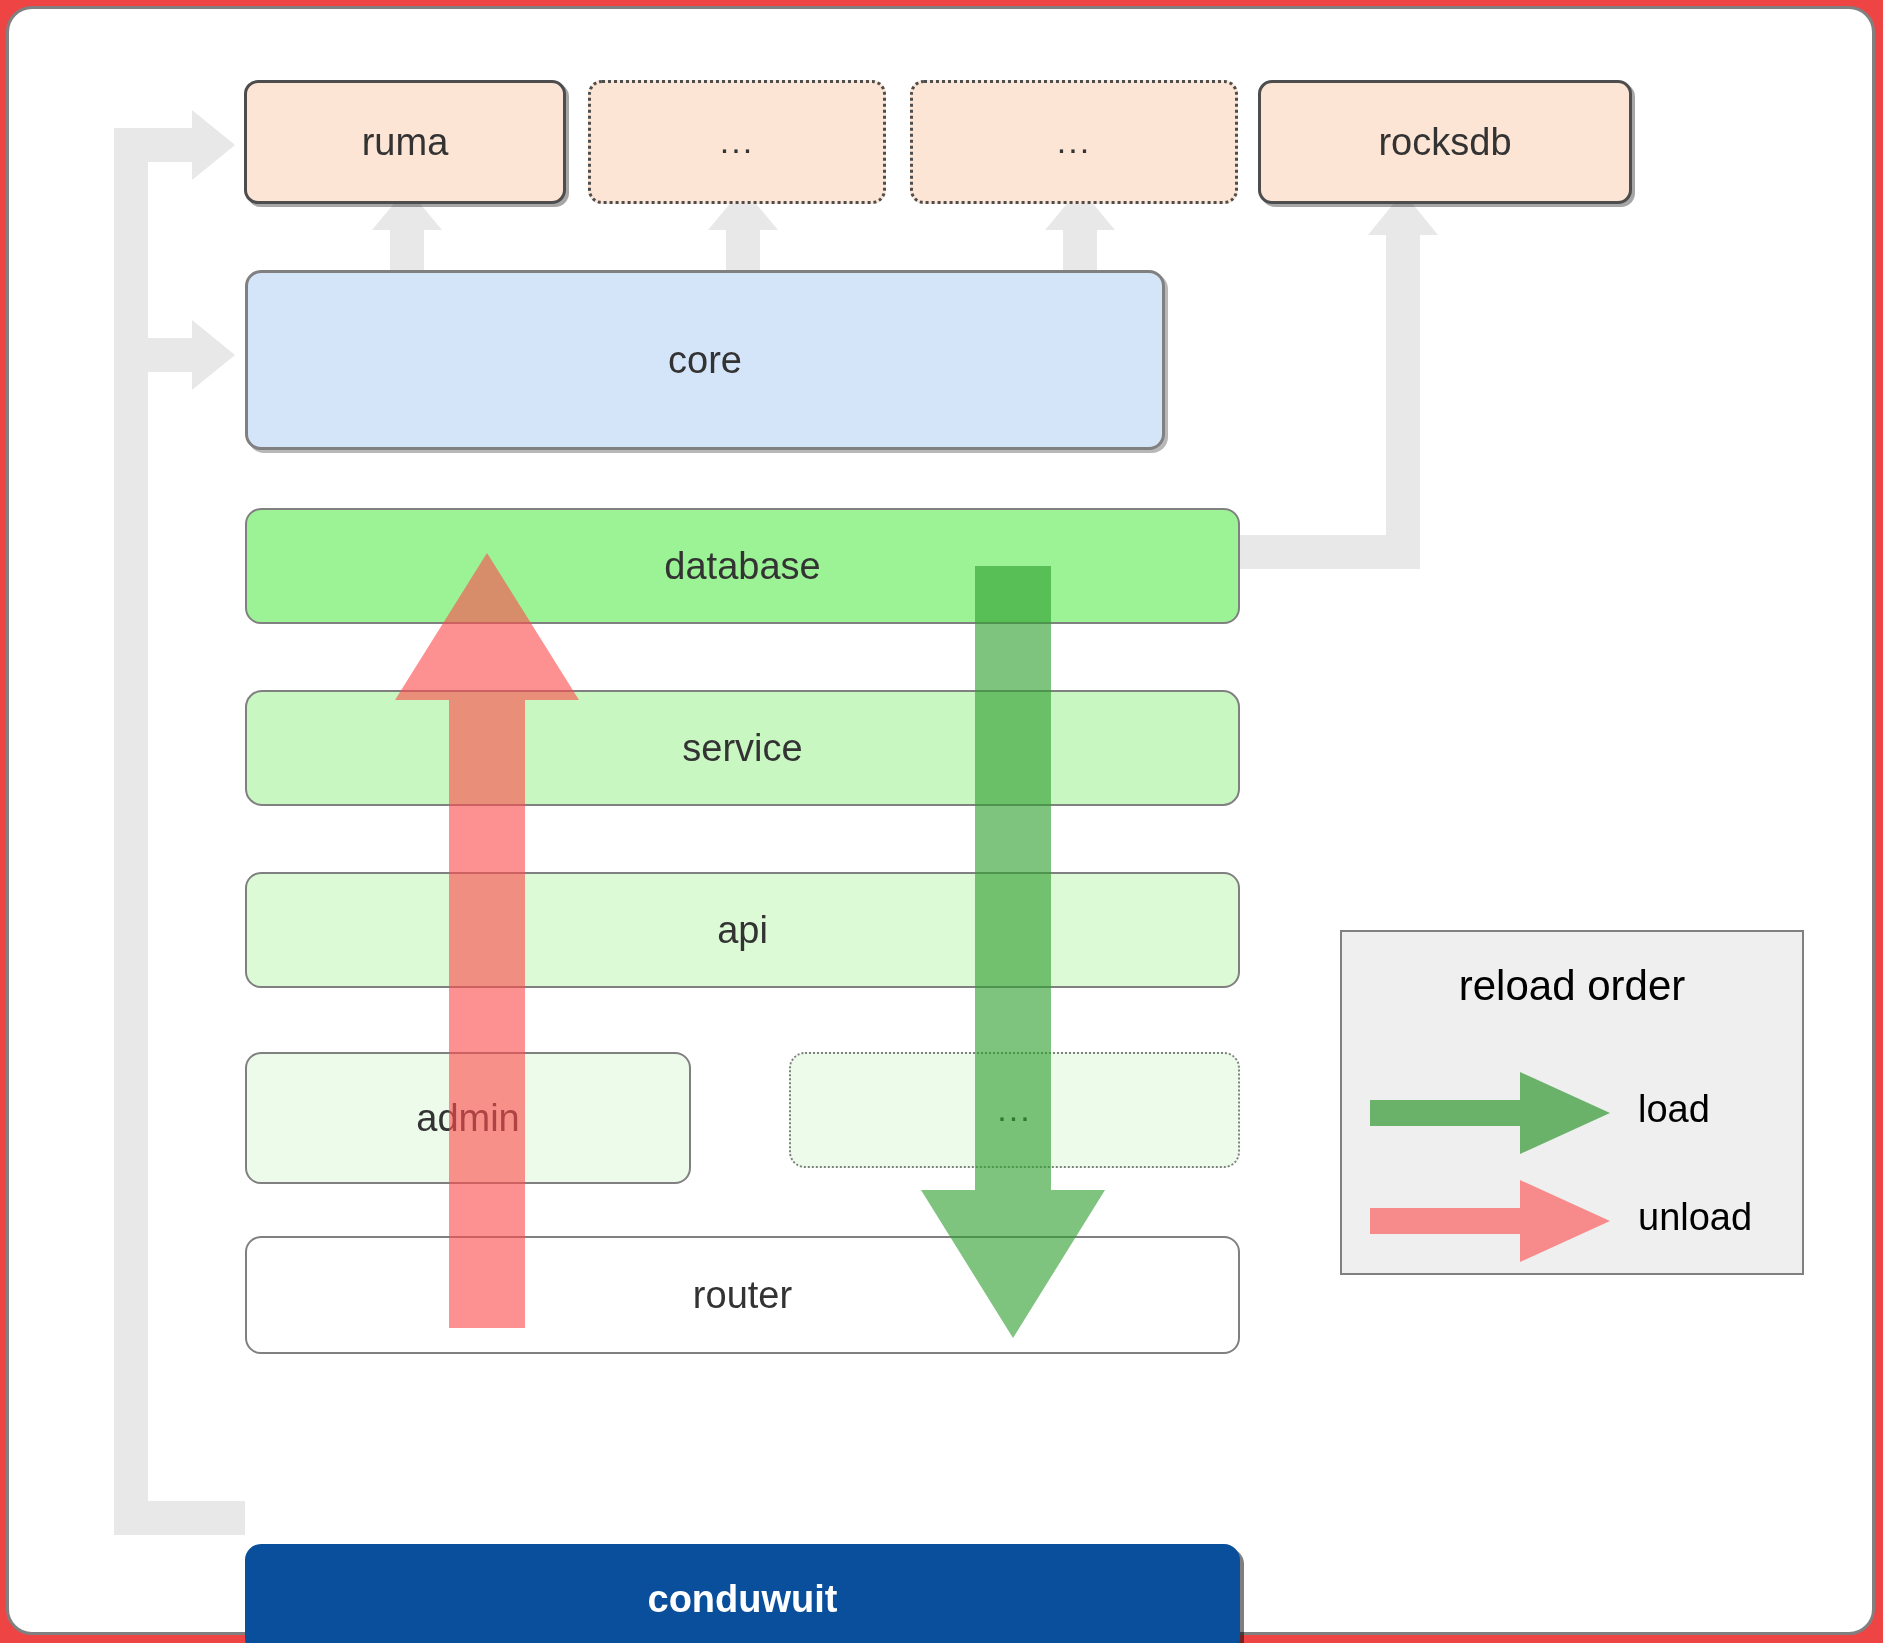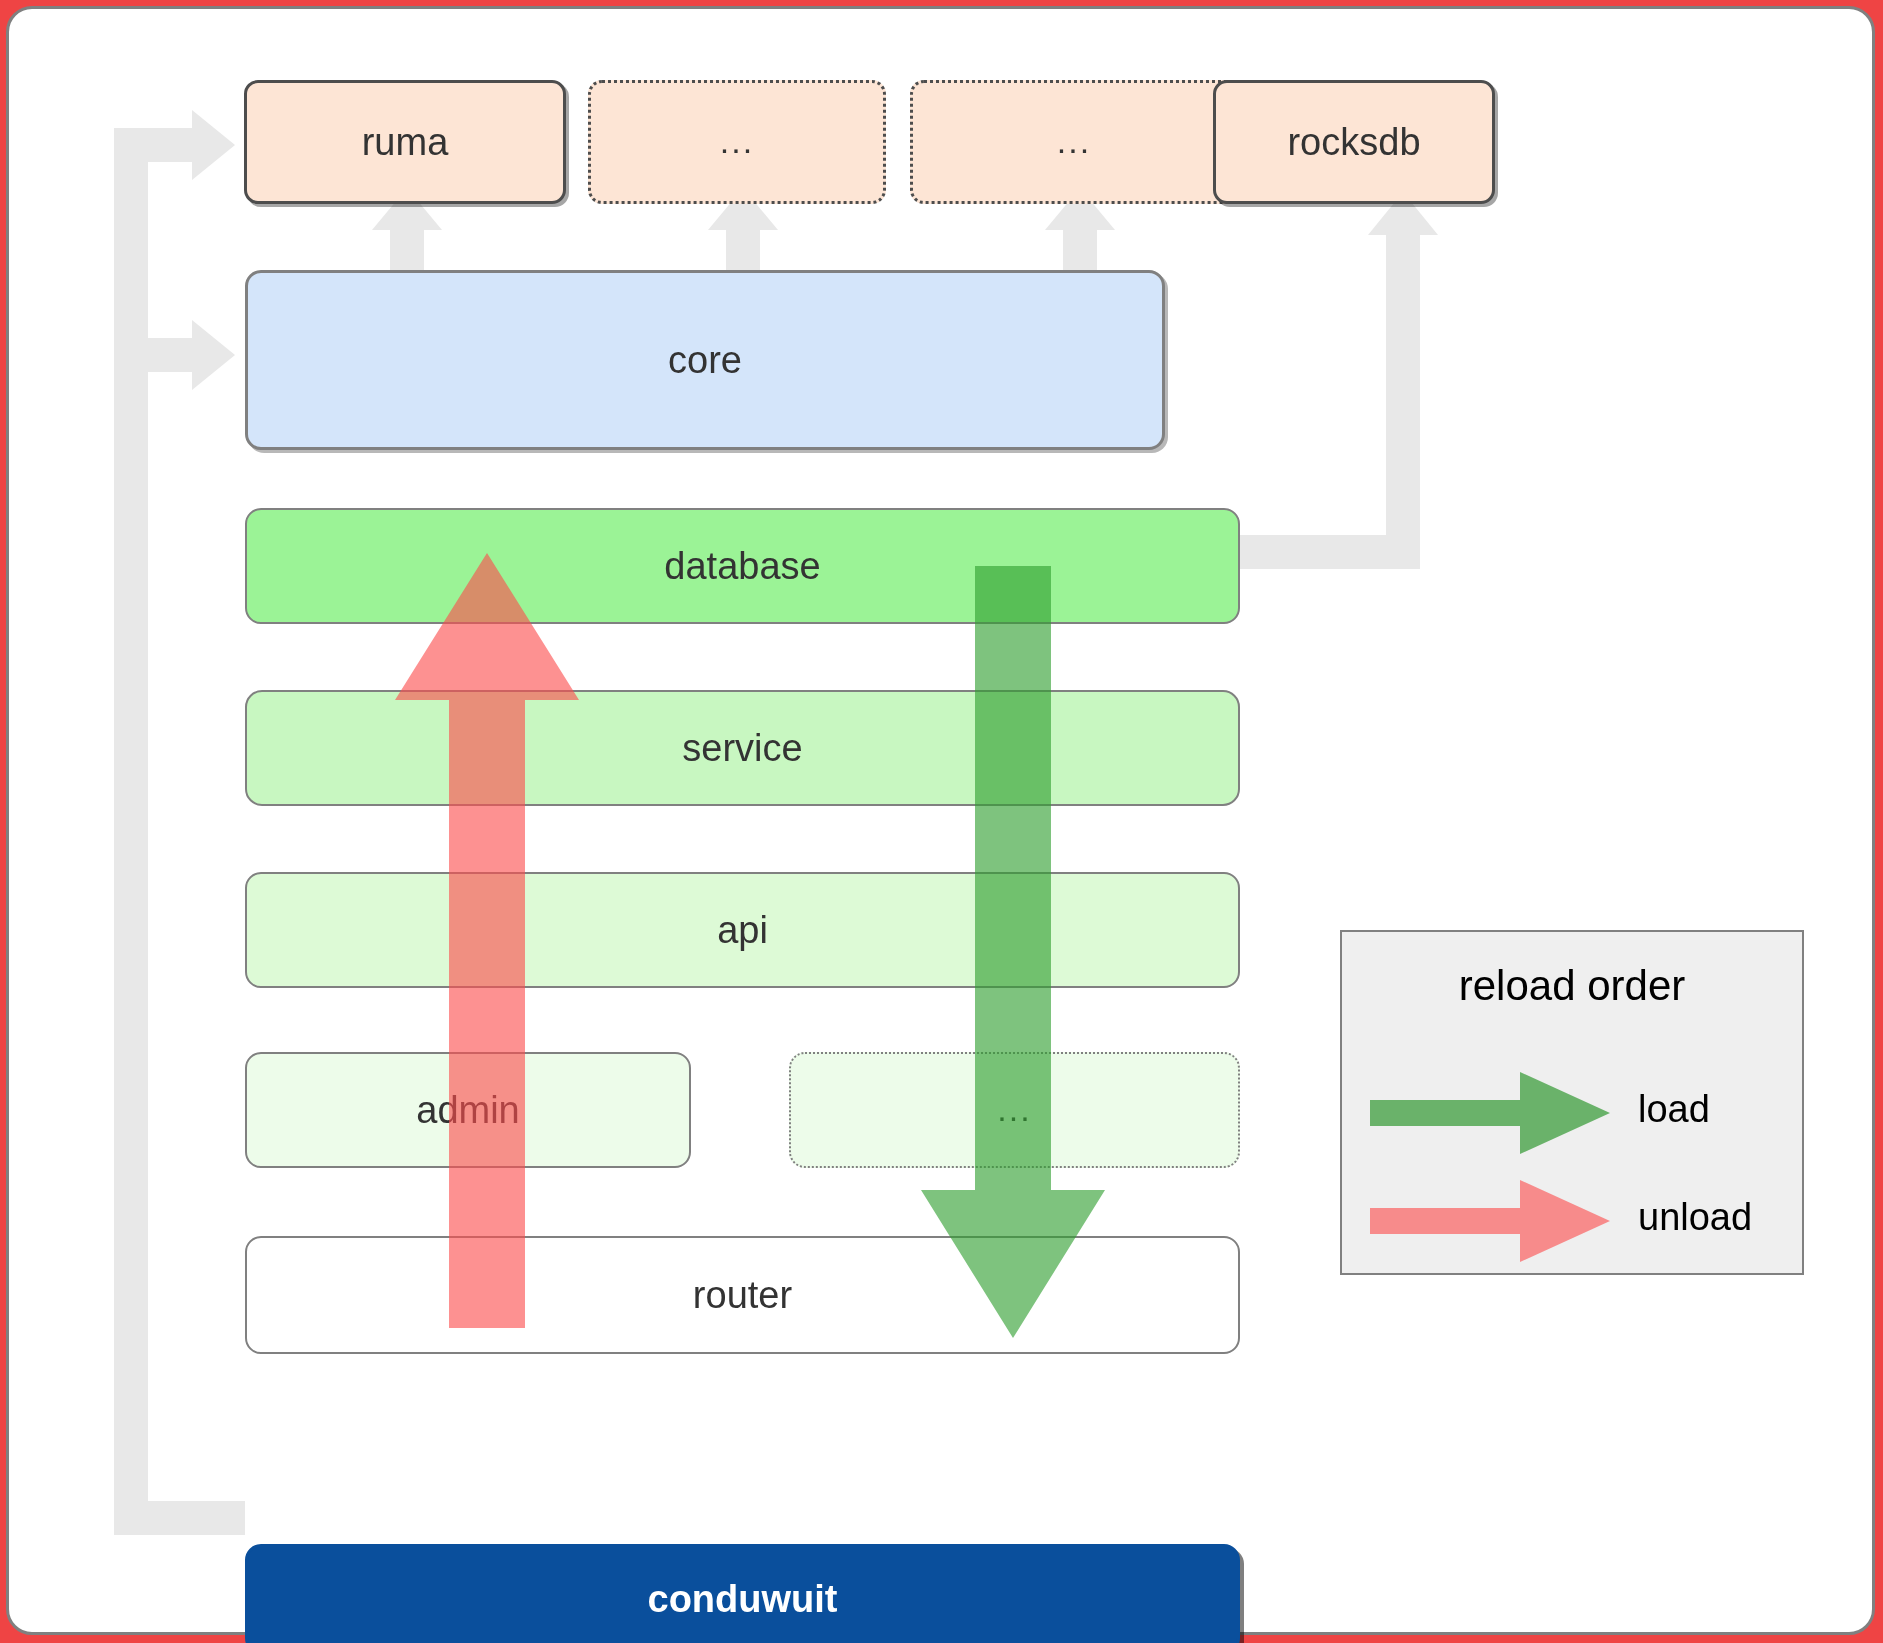--- a/index.html
+++ b/index.html
@@ -161,41 +161,41 @@
   </div>
 
   <div class="node dep dotted" style="left:588px; top:80px; width:298px; height:124px;">
     <span class="node-label dots">...</span>
   </div>
 
   <div class="node dep dotted" style="left:910px; top:80px; width:328px; height:124px;">
     <span class="node-label dots">...</span>
   </div>
 
-  <div class="node dep" style="left:1213px; top:80px; width:282px; height:124px;">
+  <div class="node dep" style="left:1258px; top:80px; width:374px; height:124px;">
     <span class="node-label">rocksdb</span>
   </div>
 
   <div class="node core" style="left:245px; top:270px; width:920px; height:180px;">
     <span class="node-label">core</span>
   </div>
 
   <div class="node crate c-database" style="left:245px; top:508px; width:995px; height:116px;">
     <span class="node-label">database</span>
   </div>
 
   <div class="node crate c-service" style="left:245px; top:690px; width:995px; height:116px;">
     <span class="node-label">service</span>
   </div>
 
   <div class="node crate c-api" style="left:245px; top:872px; width:995px; height:116px;">
     <span class="node-label">api</span>
   </div>
 
-  <div class="node crate c-admin" style="left:245px; top:1052px; width:446px; height:116px;">
+  <div class="node crate c-admin" style="left:245px; top:1052px; width:446px; height:132px;">
     <span class="node-label">admin</span>
   </div>
 
   <div class="node crate c-ellipsis dotted" style="left:789px; top:1052px; width:451px; height:116px;">
     <span class="node-label dots">...</span>
   </div>
 
   <div class="node crate c-router" style="left:245px; top:1236px; width:995px; height:118px;">
     <span class="node-label">router</span>
   </div>

